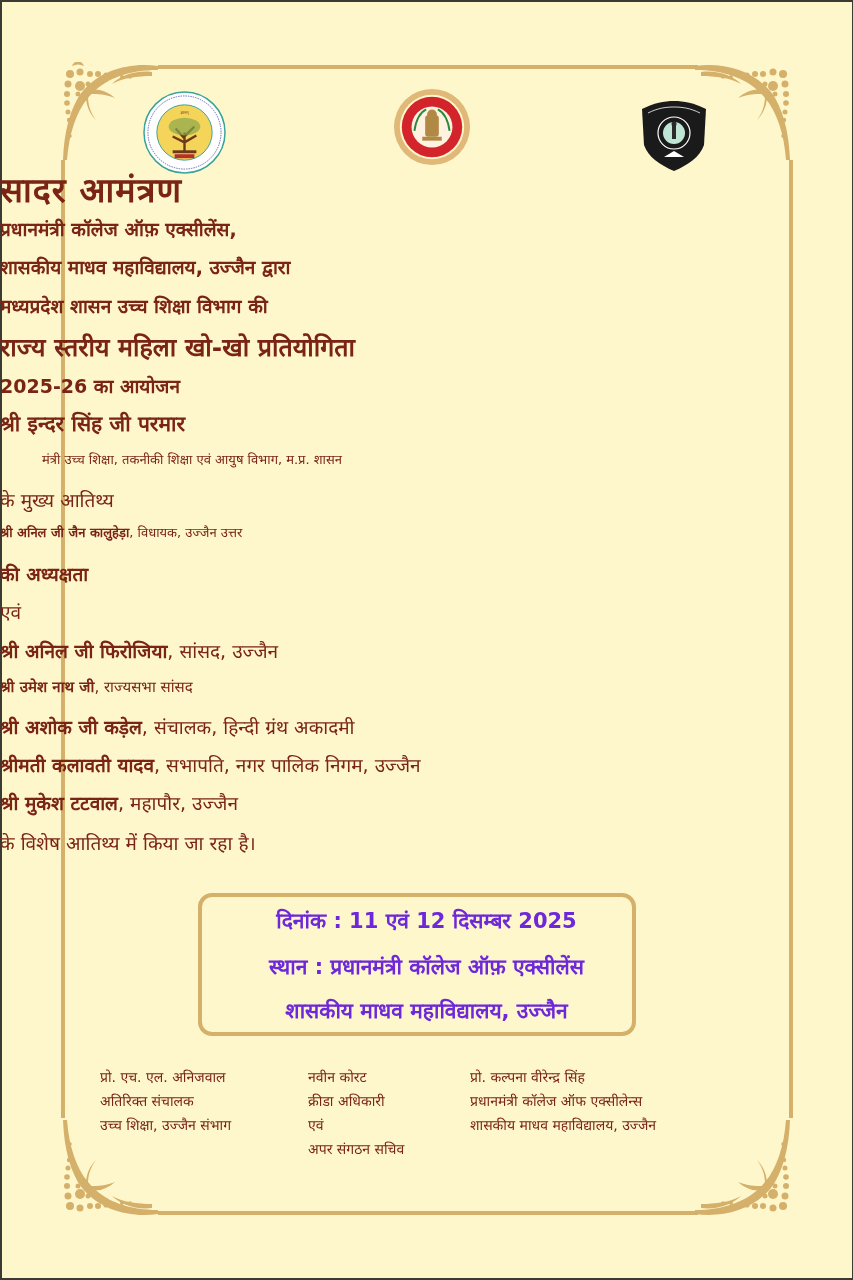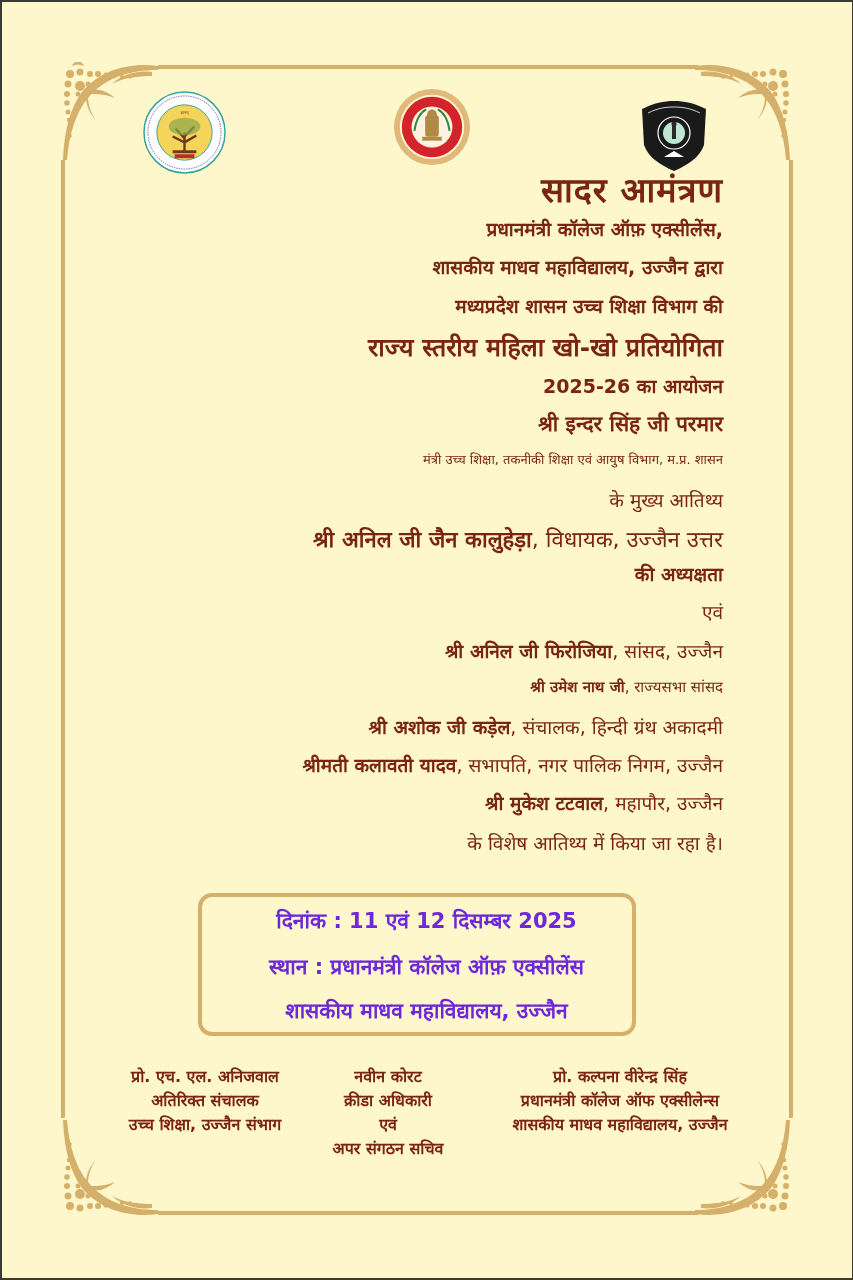--- a/index.html
+++ b/index.html
@@ -28,34 +28,34 @@
   .corner-bl { left: 60px; top: 1118px; transform: scaleY(-1); }
   .corner-br { left: 693px; top: 1118px; transform: scale(-1,-1); }
 
   .logo { position: absolute; }
   .logo-left { left: 143px; top: 91px; width: 83px; height: 83px; }
   .logo-center { left: 393px; top: 88px; width: 78px; height: 78px; }
   .logo-right { left: 634px; top: 95px; width: 80px; height: 80px; }
 
   .content { position: absolute; left: 0; top: 0; width: 853px; }
   .line {
-    position: absolute; left: 0; width: 723px; text-align: right;
+    position: absolute; left: 0; width: 723px; text-align: left;
     white-space: nowrap; color: #7a2416;
   }
   .b { font-weight: bold; }
   .title { top: 166px; font-size: 34px; font-weight: bold; letter-spacing: 1px; }
   .l1 { top: 216px; font-size: 19px; font-weight: bold; }
   .l2 { top: 254px; font-size: 19px; font-weight: bold; }
   .l3 { top: 293px; font-size: 19px; font-weight: bold; }
   .l4 { top: 329px; font-size: 25px; font-weight: bold; }
   .l5 { top: 373px; font-size: 19px; font-weight: bold; }
   .l6 { top: 409px; font-size: 21px; font-weight: bold; }
   .l7 { top: 450px; font-size: 13px; padding-left: 42px; }
   .l8 { top: 487px; font-size: 19px; }
-  .l9 { top: 523px; font-size: 22px; padding-left: 23px; }
+  .l9 { top: 523px; font-size: 13px; }
   .l10 { top: 561px; font-size: 19px; font-weight: bold; }
   .l11 { top: 599px; font-size: 19px; }
   .l12 { top: 638px; font-size: 19px; }
   .l13 { top: 676px; font-size: 15px; }
   .l14 { top: 714px; font-size: 19px; }
   .l15 { top: 752px; font-size: 19px; }
   .l16 { top: 790px; font-size: 19px; }
   .l17 { top: 830px; font-size: 19px; }
 
   .info-box {
@@ -63,21 +63,21 @@
     border: 4px solid #d4b06a; border-radius: 14px;
   }
   .info-line {
     position: absolute; left: 0; width: 853px; text-align: center;
     font-size: 21px; font-weight: bold; white-space: nowrap; color: #6d28d9;
   }
   .i1 { top: 906px; }
   .i2 { top: 952px; }
   .i3 { top: 996px; }
 
-  .sig { position: absolute; text-align: center; font-size: 16px; font-weight: bold; line-height: 24px; color: #7a2416; }
+  .sig { position: absolute; font-size: 14px; font-weight: normal; line-height: 24px; color: #7a2416; }
   .sig-left { left: 100px; top: 1065px; width: 210px; }
   .sig-mid { left: 308px; top: 1065px; width: 160px; }
   .sig-right { left: 470px; top: 1065px; width: 300px; }
   .sig div { white-space: nowrap; }
 </style>
 </head>
 <body>
 
 <div class="outer-edge"></div>
 

